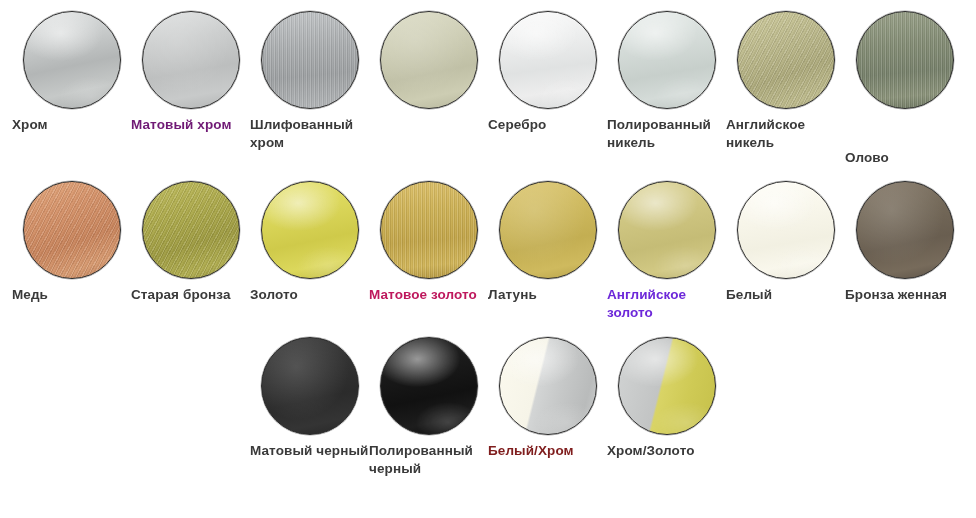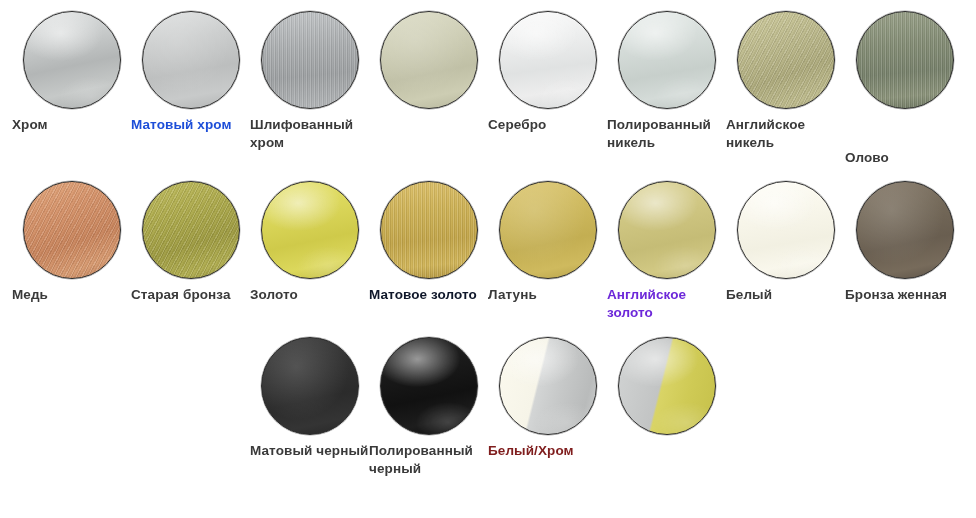--- a/index.html
+++ b/index.html
@@ -122,21 +122,21 @@
       <div class="swatch-cell">
         <div class="swatch-disc" style="background: linear-gradient(168deg, rgb(230, 232, 232) 0%, rgb(207, 210, 210) 22%, rgb(179, 182, 182) 55%, rgb(198, 201, 200) 78%, rgb(169, 172, 172) 100%); border-color: rgb(43, 43, 43);">
           <div class="tex tex-gloss"></div>
         </div>
         <div class="swatch-label" style="color: rgb(58, 58, 58);">Хром</div>
       </div>
       <div class="swatch-cell">
         <div class="swatch-disc" style="background: linear-gradient(170deg, rgb(223, 225, 225) 0%, rgb(203, 205, 205) 30%, rgb(188, 190, 190) 60%, rgb(200, 202, 202) 82%, rgb(178, 180, 180) 100%); border-color: rgb(43, 43, 43);">
           <div class="tex tex-matte"></div>
         </div>
-        <div class="swatch-label" style="color: #1d4ed8;">Матовый хром</div>
+        <div class="swatch-label" style="color: #701a75;">Матовый хром</div>
       </div>
       <div class="swatch-cell">
         <div class="swatch-disc" style="background: linear-gradient(175deg, rgb(195, 198, 200) 0%, rgb(169, 172, 174) 40%, rgb(157, 160, 162) 65%, rgb(180, 183, 185) 100%); border-color: rgb(43, 43, 43);">
           <div class="tex tex-brushed-v"></div>
         </div>
         <div class="swatch-label" style="color: rgb(58, 58, 58);">Шлифованный хром</div>
       </div>
       <div class="swatch-cell">
         <div class="swatch-disc" style="background: linear-gradient(168deg, rgb(220, 220, 198) 0%, rgb(205, 205, 180) 35%, rgb(192, 192, 166) 62%, rgb(205, 205, 179) 82%, rgb(182, 182, 156) 100%); border-color: rgb(43, 43, 43);">
           <div class="tex tex-matte"></div>
@@ -183,21 +183,21 @@
       <div class="swatch-cell">
         <div class="swatch-disc" style="background: linear-gradient(168deg, rgb(230, 226, 114) 0%, rgb(220, 216, 92) 30%, rgb(207, 202, 74) 60%, rgb(220, 216, 92) 82%, rgb(192, 187, 66) 100%); border-color: rgb(43, 43, 43);">
           <div class="tex tex-gloss"></div>
         </div>
         <div class="swatch-label" style="color: rgb(58, 58, 58);">Золото</div>
       </div>
       <div class="swatch-cell">
         <div class="swatch-disc" style="background: linear-gradient(175deg, rgb(220, 192, 106) 0%, rgb(205, 177, 85) 32%, rgb(194, 165, 73) 60%, rgb(208, 180, 88) 84%, rgb(178, 149, 63) 100%); border-color: rgb(43, 43, 43);">
           <div class="tex tex-brushed-v"></div>
         </div>
-        <div class="swatch-label" style="color: #0f172a;">Матовое золото</div>
+        <div class="swatch-label" style="color: #be185d;">Матовое золото</div>
       </div>
       <div class="swatch-cell">
         <div class="swatch-disc" style="background: linear-gradient(168deg, rgb(220, 199, 114) 0%, rgb(207, 186, 95) 32%, rgb(195, 174, 82) 62%, rgb(207, 186, 94) 84%, rgb(182, 161, 74) 100%); border-color: rgb(43, 43, 43);">
           <div class="tex tex-matte"></div>
         </div>
         <div class="swatch-label" style="color: rgb(58, 58, 58);">Латунь</div>
       </div>
       <div class="swatch-cell">
         <div class="swatch-disc" style="background: linear-gradient(168deg, rgb(220, 212, 151) 0%, rgb(208, 199, 131) 32%, rgb(197, 188, 118) 62%, rgb(210, 201, 132) 84%, rgb(184, 175, 107) 100%); border-color: rgb(43, 43, 43);">
           <div class="tex tex-gloss"></div>
@@ -234,16 +234,17 @@
         <div class="swatch-cell">
           <div class="swatch-disc" style="background: linear-gradient(104deg, rgb(251, 249, 238) 0%, rgb(246, 244, 232) 40%, rgb(211, 213, 213) 42%, rgb(198, 200, 200) 62%, rgb(185, 187, 187) 85%, rgb(207, 209, 209) 100%); border-color: rgb(43, 43, 43);">
             <div class="tex tex-gloss"></div>
           </div>
           <div class="swatch-label" style="color: #7f1d1d;">Белый/Хром</div>
         </div>
         <div class="swatch-cell">
           <div class="swatch-disc" style="background: linear-gradient(104deg, rgb(210, 212, 212) 0%, rgb(194, 196, 196) 44%, rgb(217, 212, 102) 46%, rgb(207, 202, 85) 70%, rgb(197, 192, 74) 100%); border-color: rgb(43, 43, 43);">
             <div class="tex tex-gloss"></div>
           </div>
+          <div class="swatch-label" style="color: rgb(58, 58, 58);">Хром/Золото</div>
         </div>
       </div>
     </div>
 </div>
 
 </body></html>

